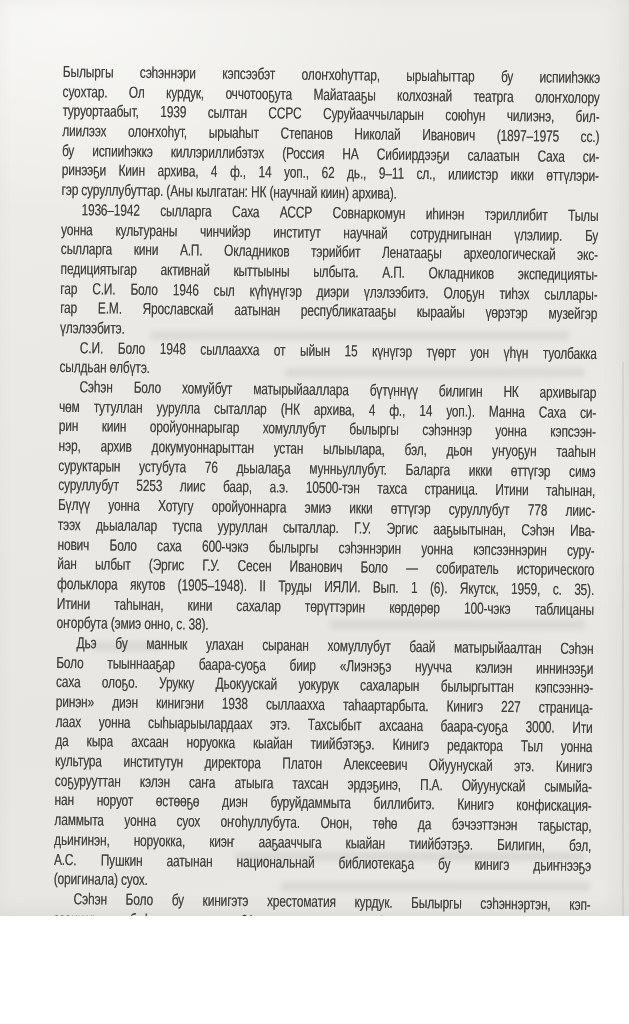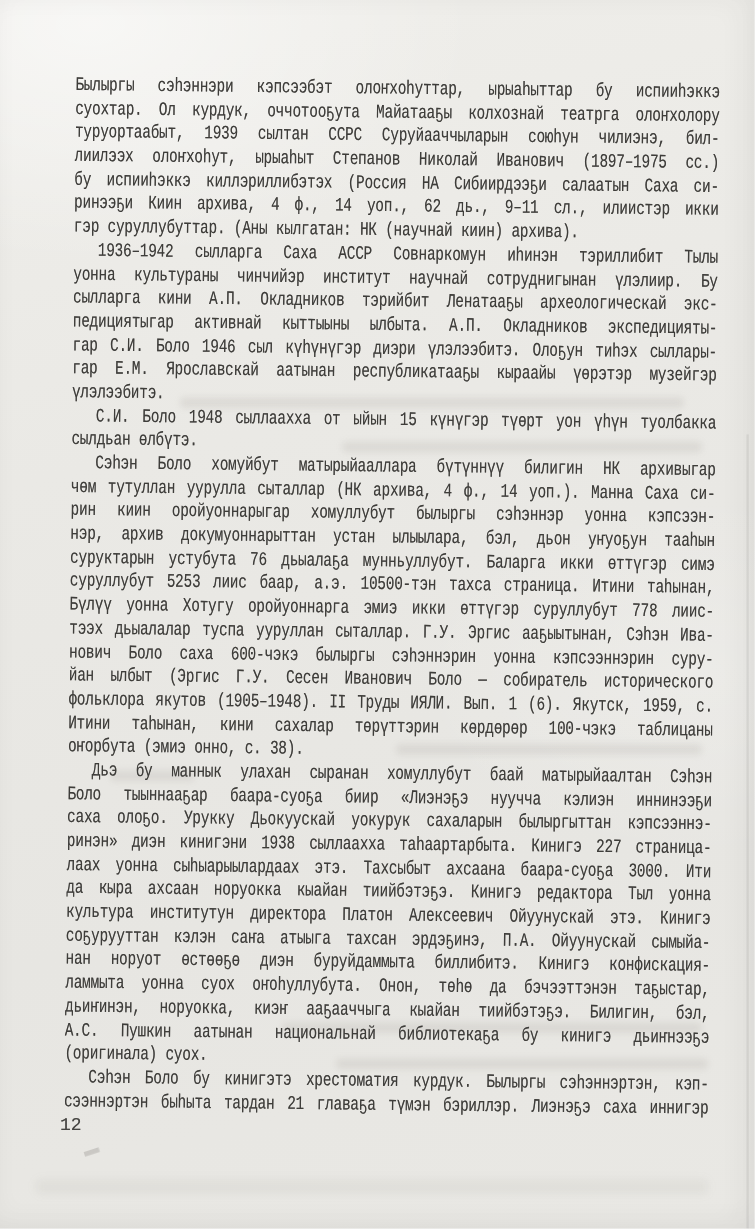--- a/index.html
+++ b/index.html
@@ -1,23 +1,23 @@
 <!DOCTYPE html>
 <html><head>
 <meta charset="utf-8">
 <style>
   html, body { margin: 0; padding: 0; }
   body { width: 629px; }
 
   .page {
     position: relative;
     width: 629px;
-    height: 1024px;
+    height: 916px;
     overflow: hidden;
-    font-family: Liberation Mono, monospace;
+    font-family: Liberation Sans, sans-serif;
     background:
       radial-gradient(ellipse 520px 320px at 12% 2%, rgba(255,255,255,0.55), rgba(255,255,255,0) 62%),
       radial-gradient(ellipse 400px 260px at 92% 55%, rgba(255,255,255,0.18), rgba(255,255,255,0) 60%),
       linear-gradient(168deg, #efeeea 0%, #eae9e5 35%, #e7e6e2 70%, #e9e8e4 100%);
     box-shadow: inset -12px 0 20px rgba(60,60,55,0.04), inset 0 -10px 18px rgba(60,60,55,0.03);
   }
 
   
   .textblock {
     position: absolute;

